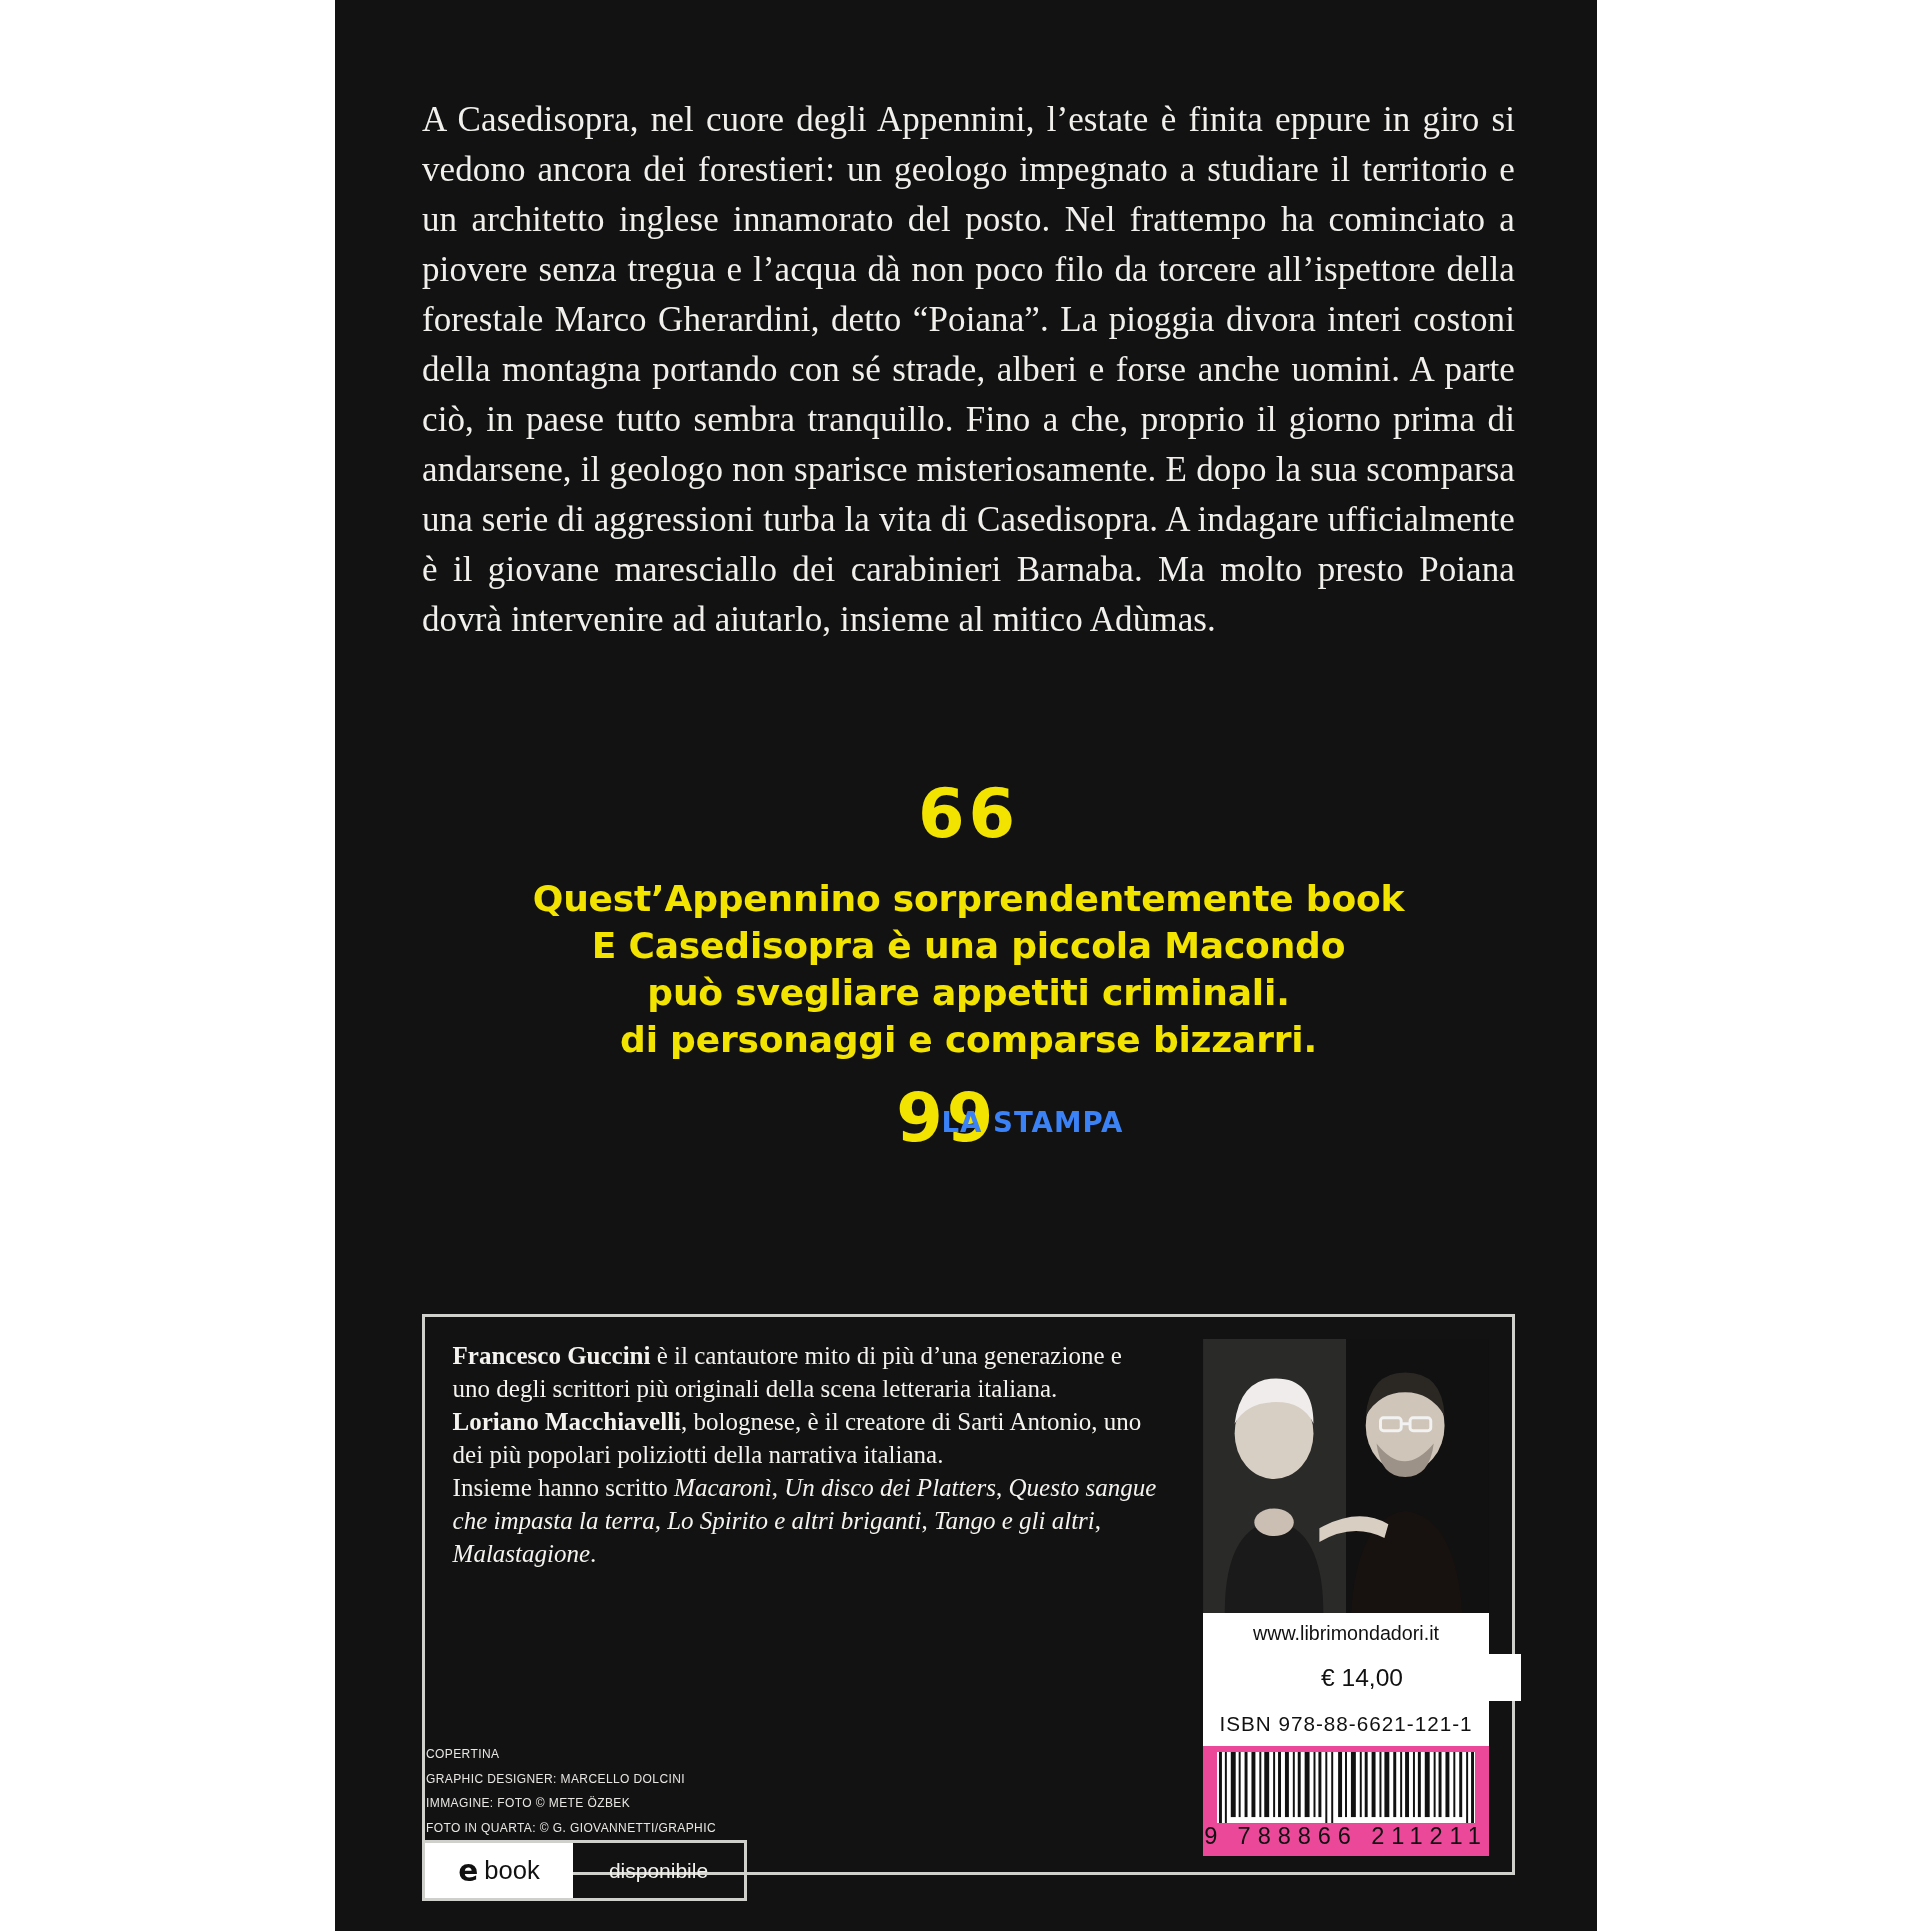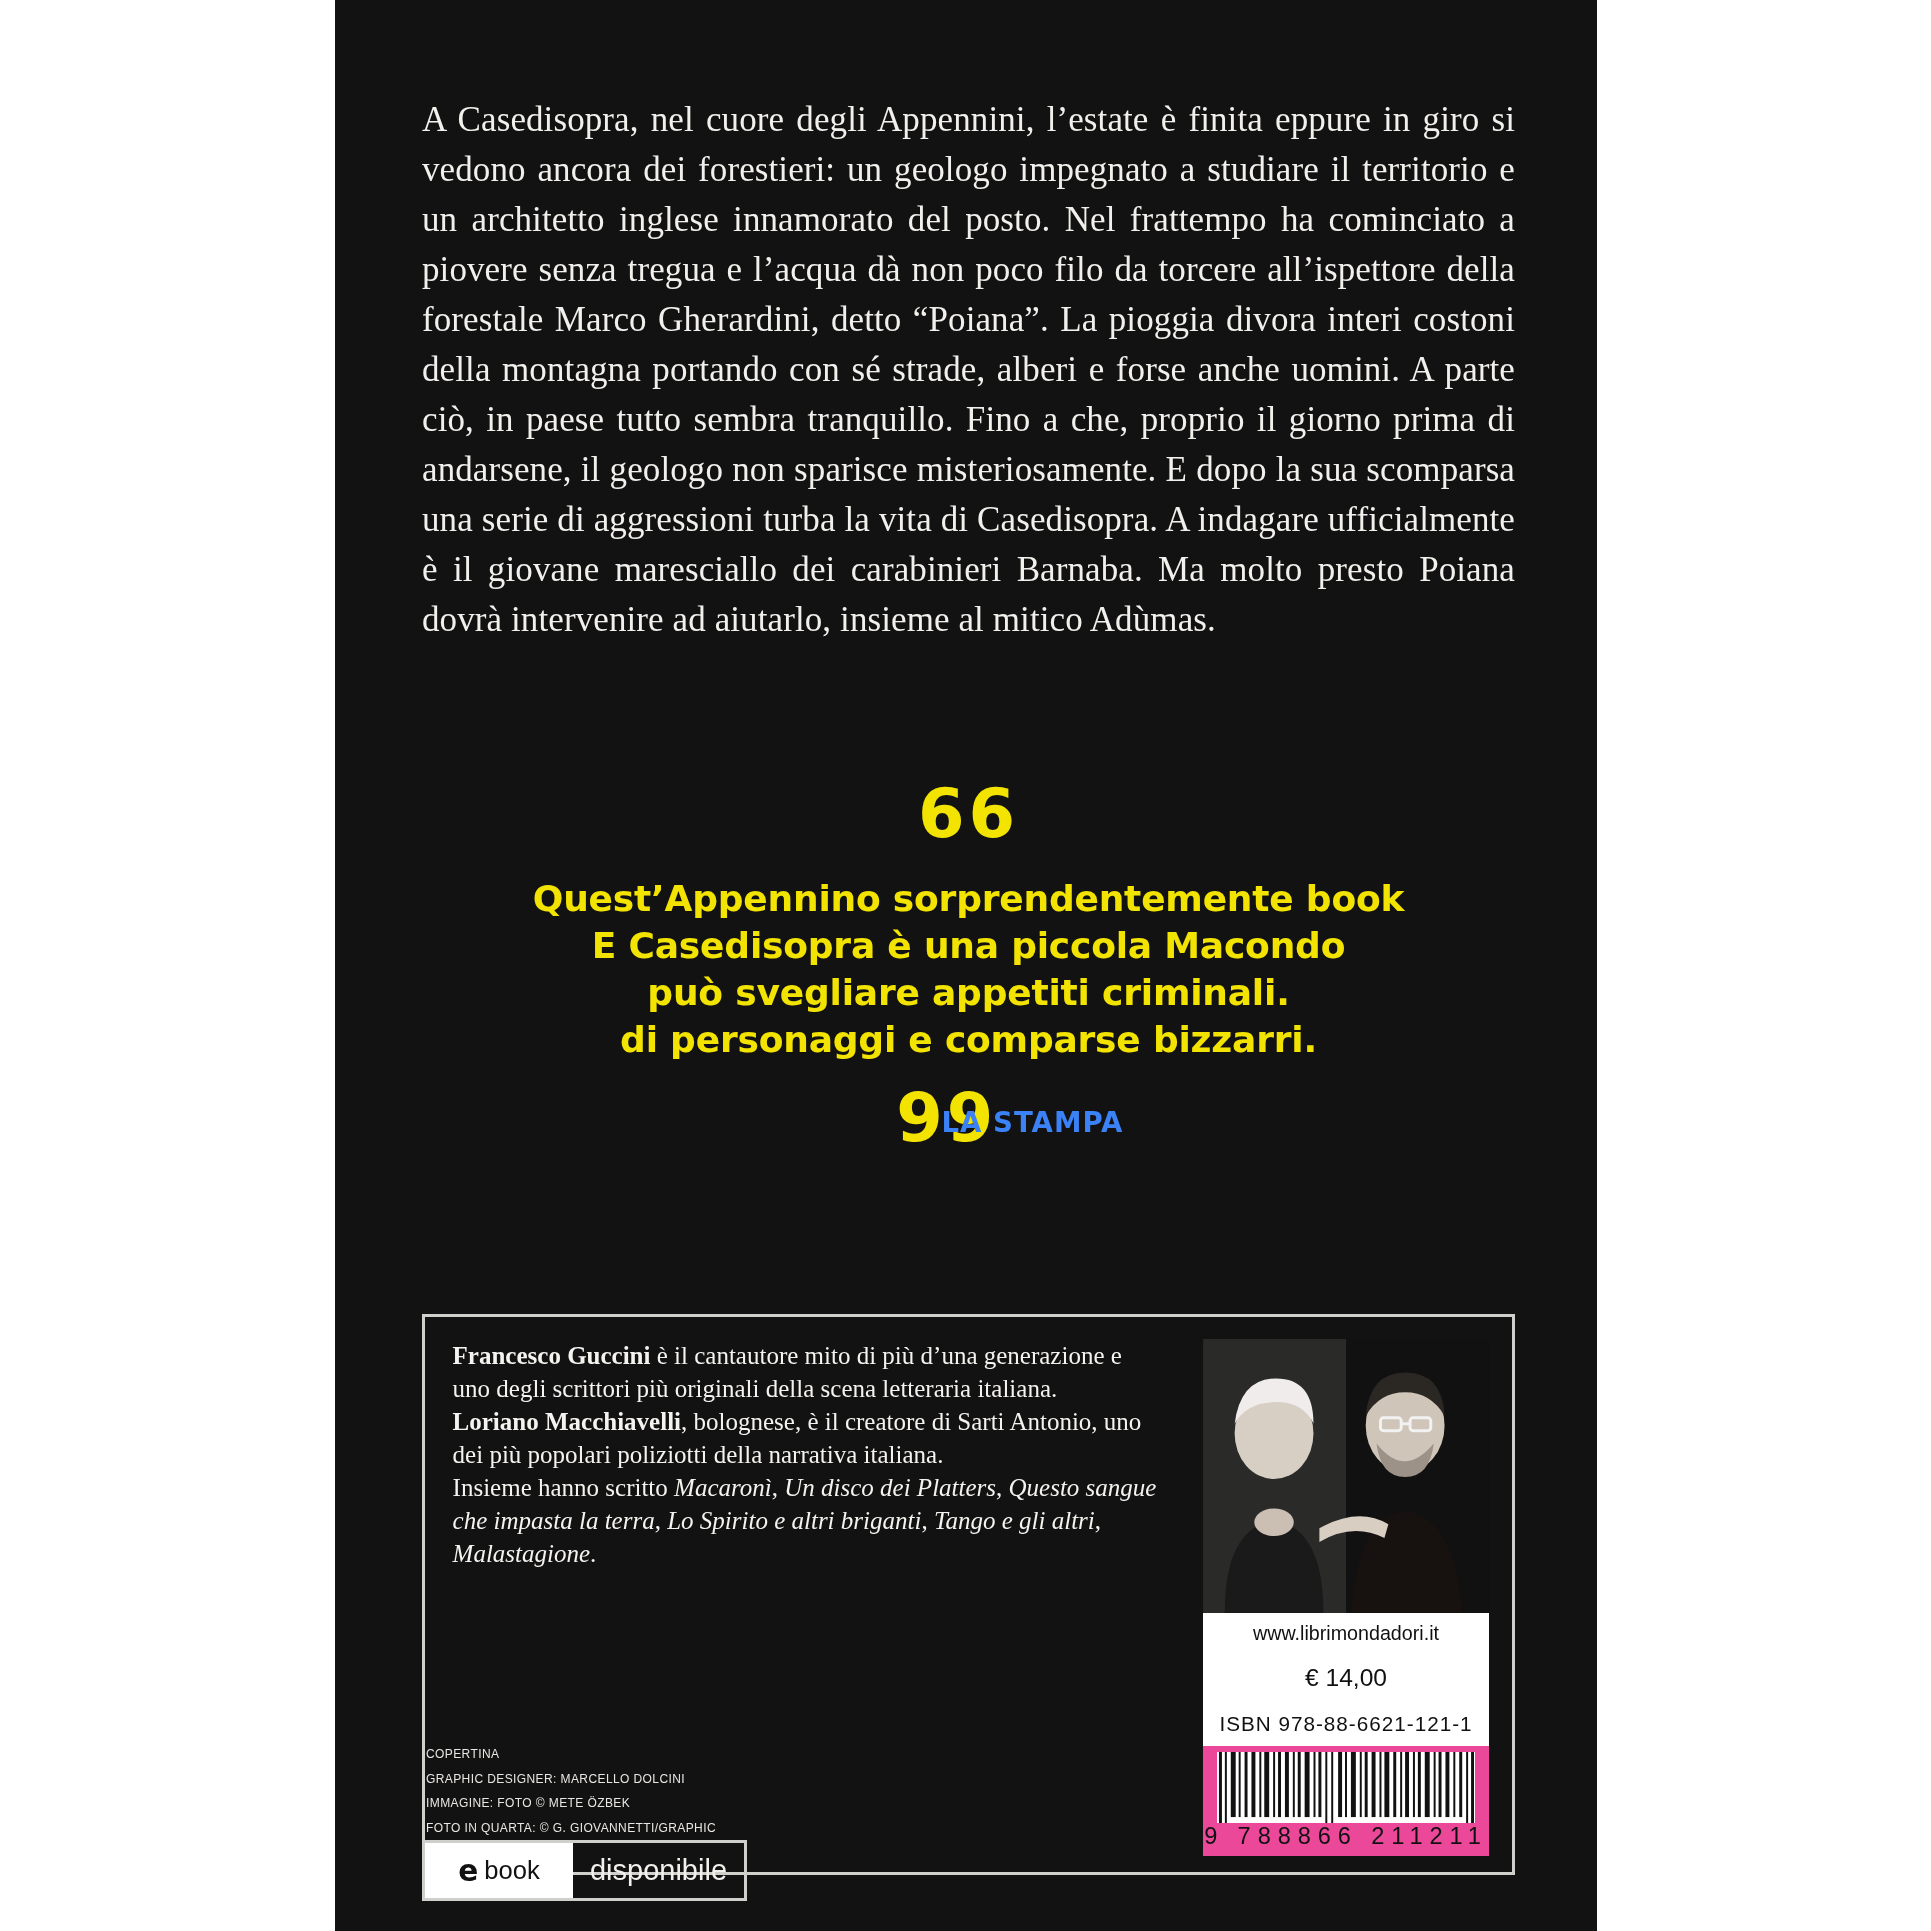--- a/index.html
+++ b/index.html
@@ -143,21 +143,21 @@
     font-size: 19.7px;
     display: flex;
     align-items: center;
     justify-content: center;
     border-bottom: 3px solid #a3a3a3;
   }
   #price-strip {
     position: absolute;
     left: 778px;
     top: 337px;
-    width: 286px;
+    width: 318px;
     height: 47px;
     background: #ffffff;
     color: #111;
     font-family: "Liberation Sans", sans-serif;
     font-size: 24.6px;
     display: flex;
     align-items: center;
     justify-content: center;
   }
   #isbn-strip {
@@ -240,21 +240,21 @@
   #ebook-mark .e-glyph {
     font-family: "DejaVu Sans", sans-serif;
     font-size: 29.6px;
     font-weight: bold;
     margin-right: 5.9px;
   }
   #ebook-available {
     flex: 1;
     color: #f2f0ec;
     font-family: "Liberation Sans", sans-serif;
-    font-size: 29px;
+    font-size: 21px;
     text-align: center;
   }
 </style>
 </head>
 <body>
 
 <div id="page">
   <div id="cover">
 
     <div id="blurb">A Casedisopra, nel cuore degli Appennini, l’estate è finita eppure in giro si vedono ancora dei forestieri: un geologo impegnato a studiare il territorio e un architetto inglese innamorato del posto. Nel frattempo ha cominciato a piovere senza tregua e l’acqua dà non poco filo da torcere all’ispettore della forestale Marco Gherardini, detto “Poiana”. La pioggia divora interi costoni della montagna portando con sé strade, alberi e forse anche uomini. A parte ciò, in paese tutto sembra tranquillo. Fino a che, proprio il giorno prima di andarsene, il geologo non sparisce misteriosamente. E dopo la sua scomparsa una serie di aggressioni turba la vita di Casedisopra. A indagare ufficialmente è il giovane maresciallo dei carabinieri Barnaba. Ma molto presto Poiana dovrà intervenire ad aiutarlo, insieme al mitico Adùmas.</div>

